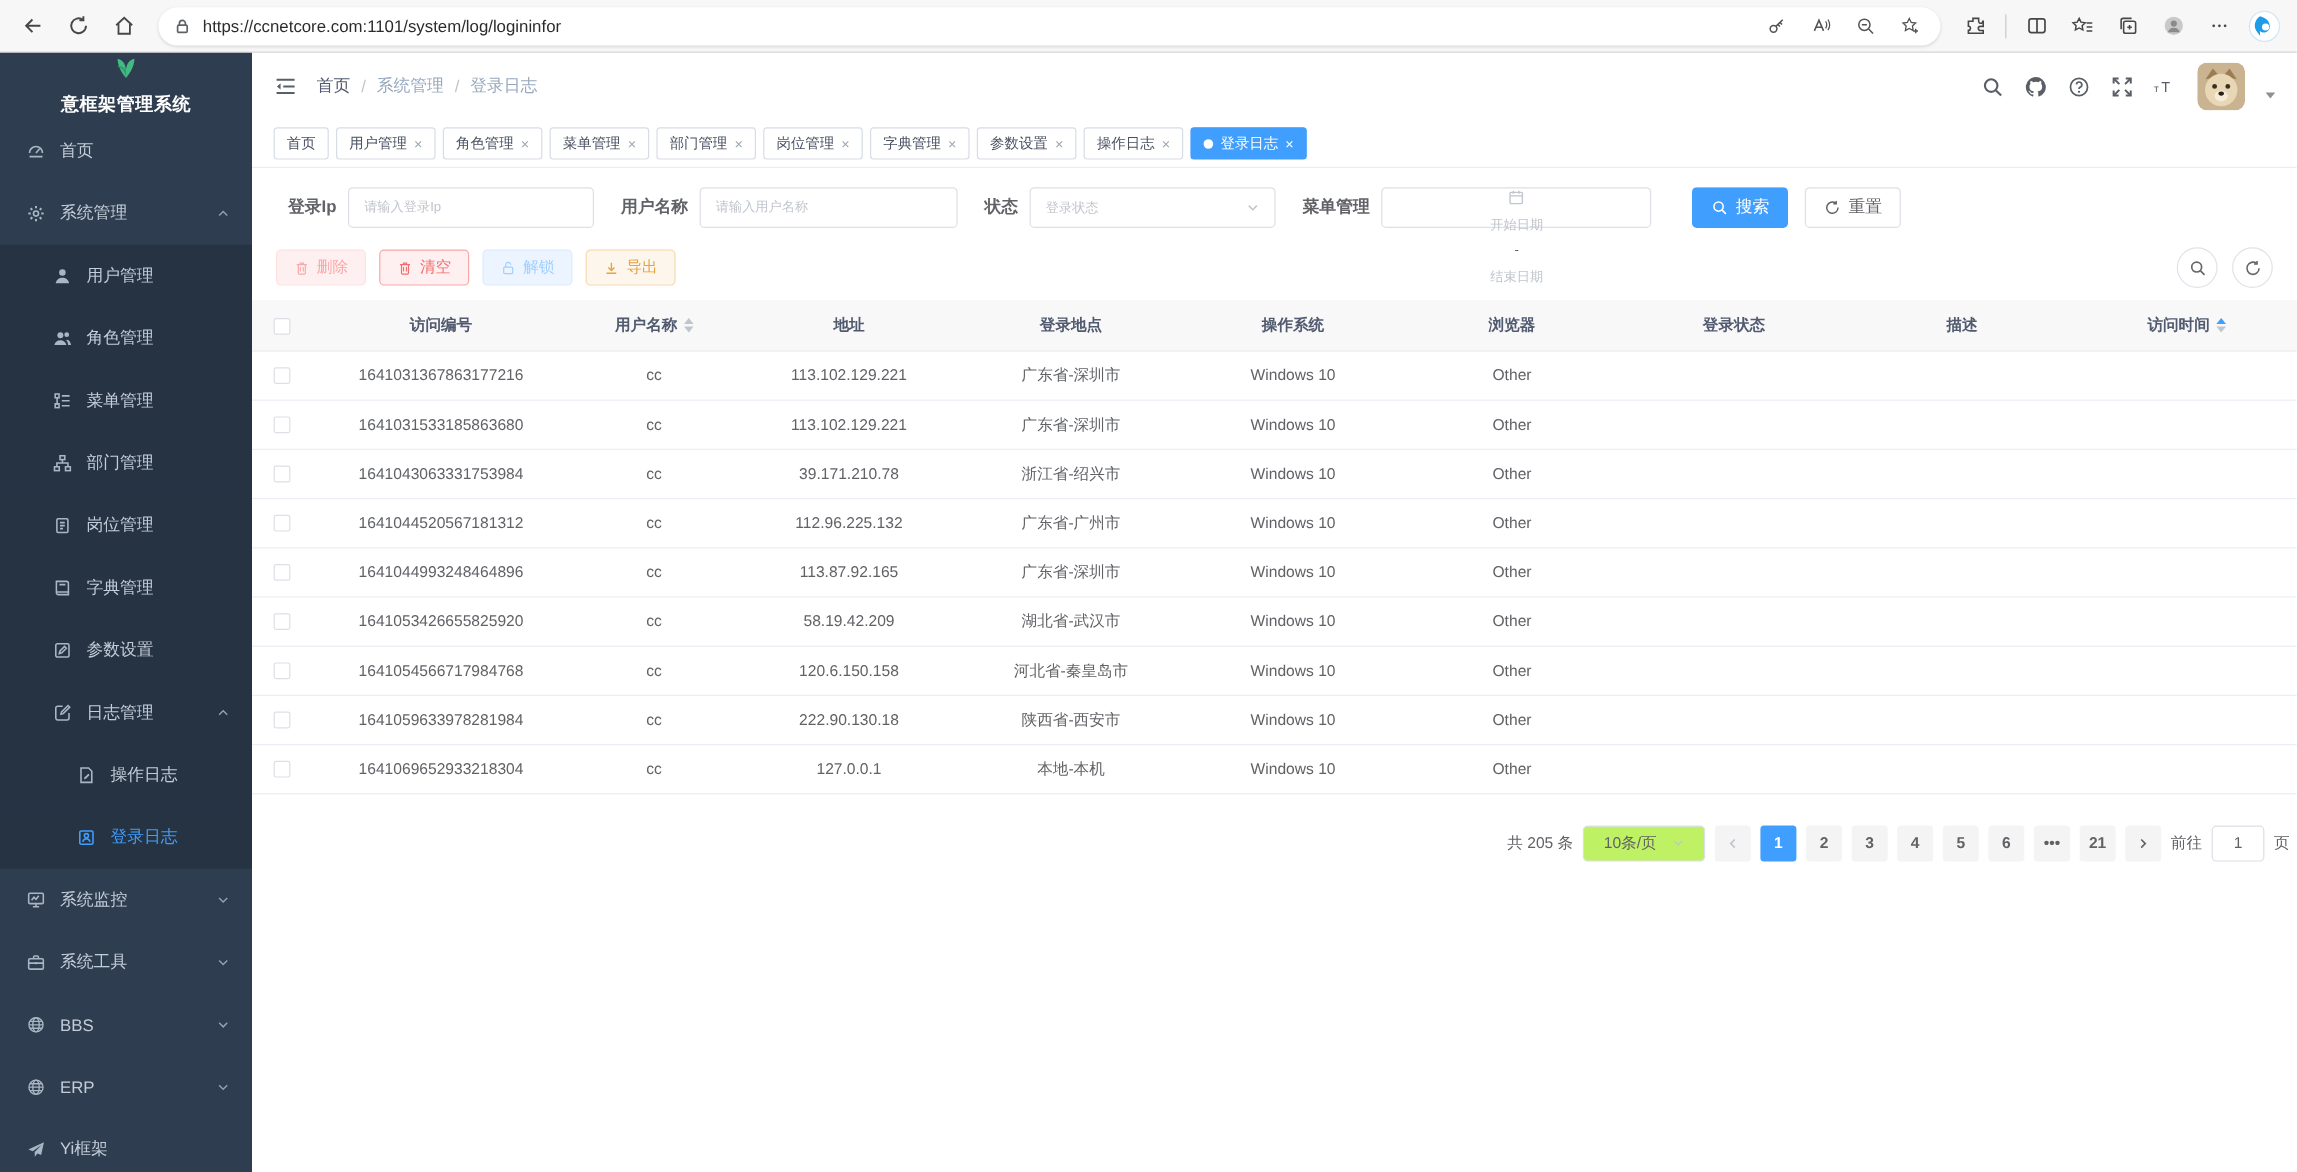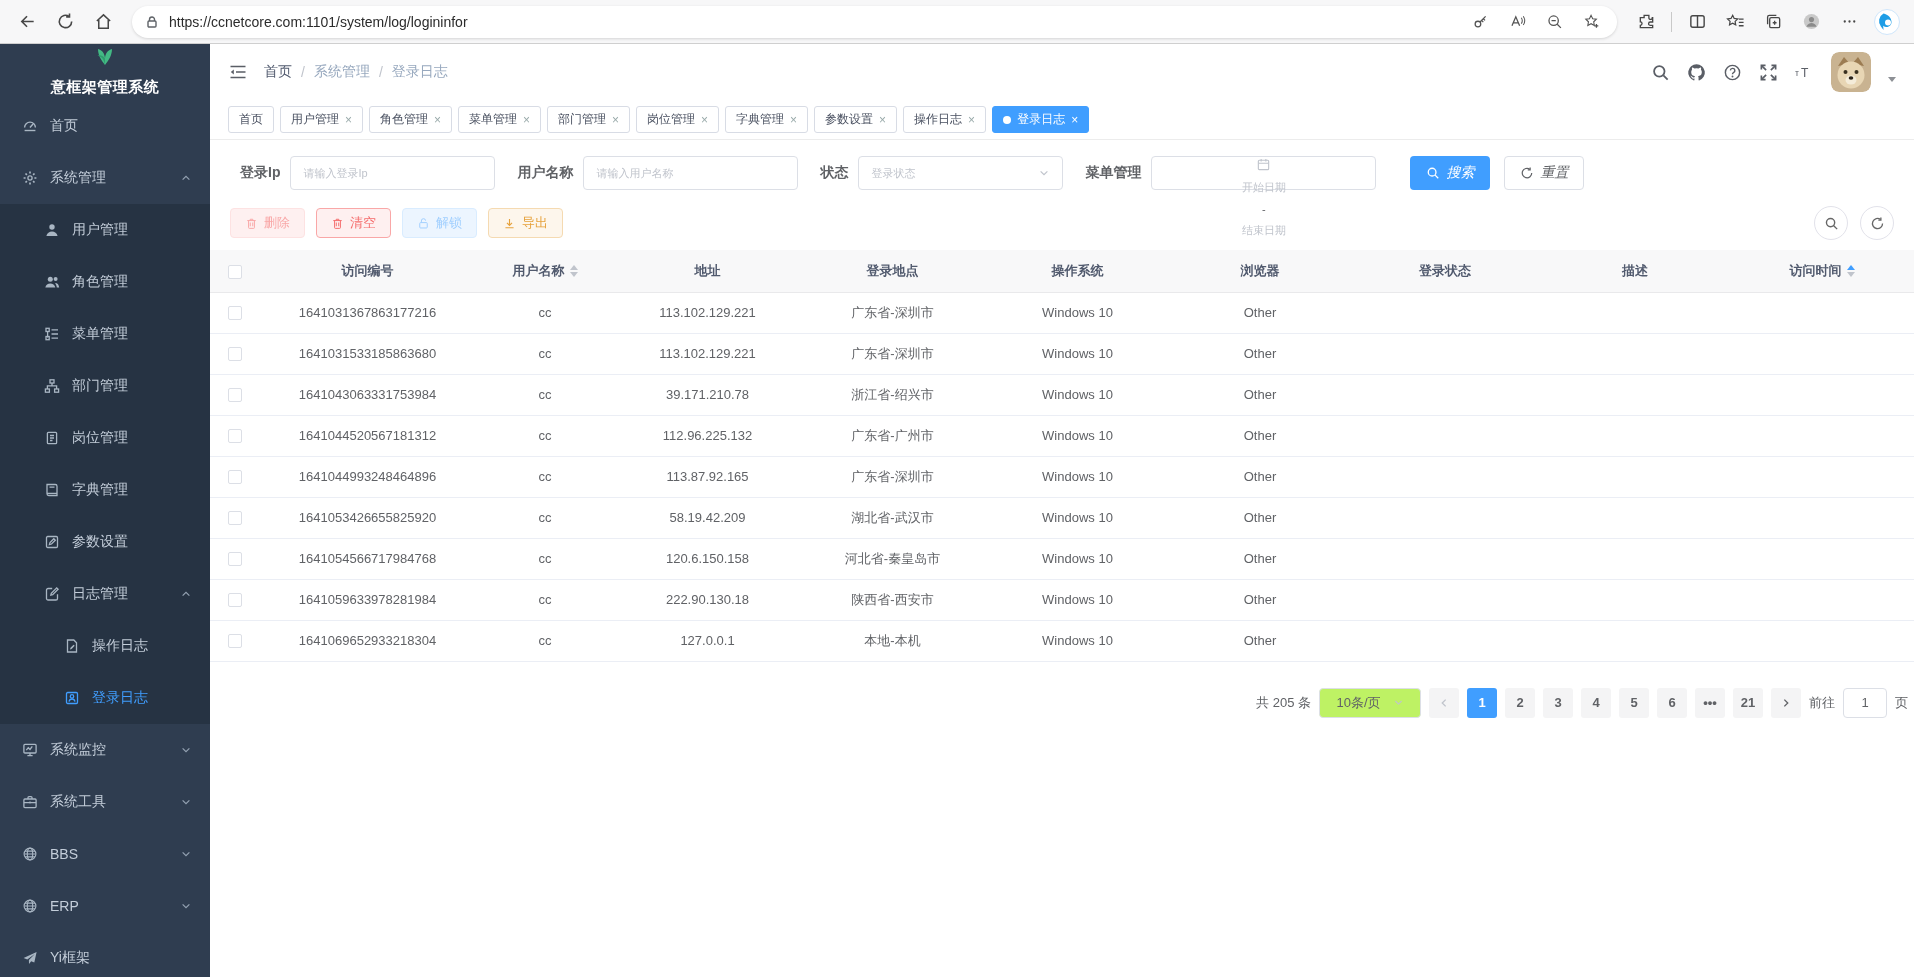--- a/index.html
+++ b/index.html
@@ -76,21 +76,21 @@
   .f-input { height:34px; border:1px solid #dcdfe6; border-radius:4px; background:#fff;
              font-size:11px; color:#606266; padding:0 12px; }
   input.f-input::placeholder { color:#c0c4cc; }
   .f-ip { width:205px; } .f-name { width:215px; }
   .f-select { width:205px; display:flex; align-items:center; color:#c0c4cc; cursor:pointer; }
   .f-select .chev { margin-left:auto; color:#c0c4cc; } .f-select .chev svg { width:12px; height:12px; }
   .f-date { width:225px; display:flex; align-items:center; gap:8px; color:#c0c4cc; cursor:pointer;flex-direction:column; }
   .f-date .cal { color:#c0c4cc; } .f-date .cal svg { width:15px; height:15px; }
   .f-date .sep { color:#606266; }
   .btn { height:34px; border-radius:4px; display:flex; align-items:center; gap:6px;
-         padding:0 15px; font-size:14px; cursor:pointer; border:1px solid transparent;font-style:italic; }
+         padding:0 15px; font-size:14px; cursor:pointer; border:1px solid transparent; }
   .btn svg { width:14px; height:14px; }
   .btn-search { background:#409eff; color:#fff; margin-left:34px; }
   .btn-reset { background:#fff; border-color:#dcdfe6; color:#606266; margin-left:14px; }
 
   
   .actionbar { display:flex; align-items:center; padding:8px 20px 10px 20px; gap:11px; }
   .btn-mini { height:30px; padding:0 14px; border-radius:4px; font-size:13px;
               display:flex; align-items:center; gap:6px; border:1px solid; cursor:pointer; }
   .btn-mini svg { width:13px; height:13px; }
   .btn-delete { background:#fef0f0; border-color:#fde2e2; color:#f9a7a7; }

